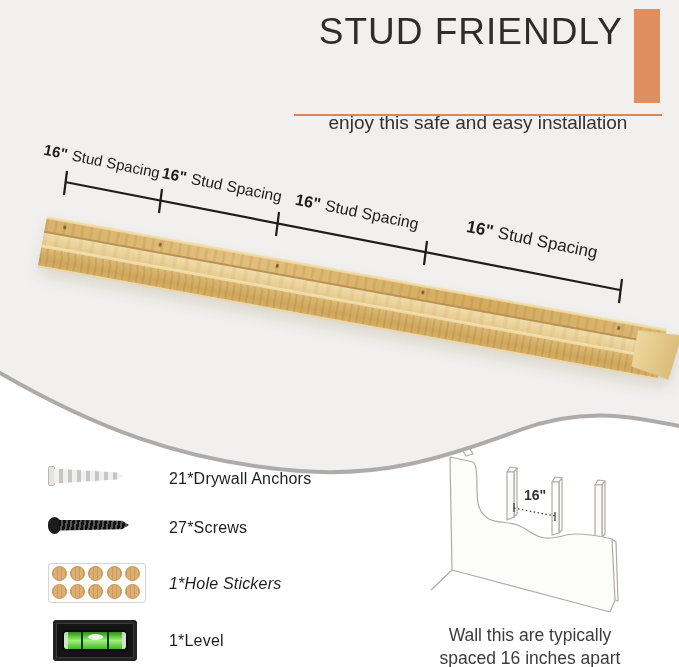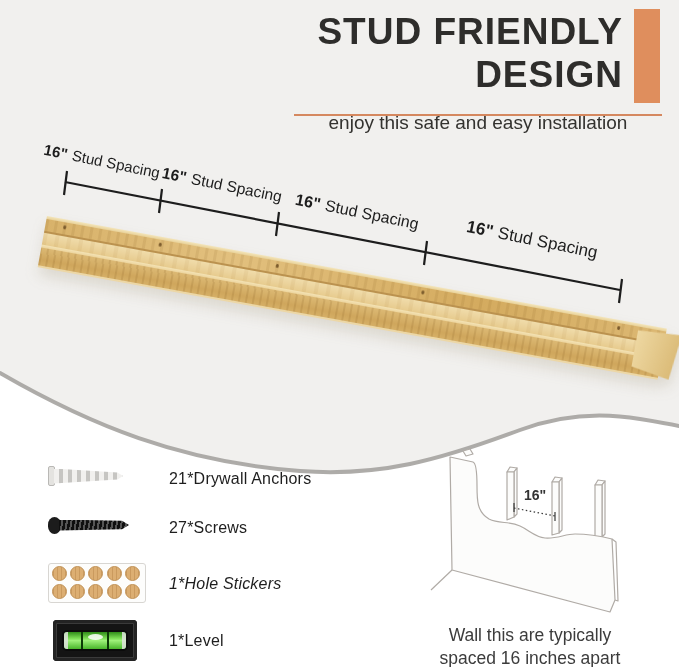--- a/index.html
+++ b/index.html
@@ -7,21 +7,21 @@
   body {
     position:relative; overflow:hidden; background:#ffffff;
     font-family:"Liberation Sans", sans-serif; color:#2e2d2b;
   }
 
   
   #bg-wave { position:absolute; left:0; top:0; z-index:0; }
 
   
   .title-block { position:absolute; top:10px; right:56px; text-align:right; z-index:3; }
-  .title-line { font-size:37px; font-weight:bold; letter-spacing:1px; line-height:43px; color:#2e2d2b; }
+  .title-line { font-size:37px; font-weight:normal; letter-spacing:1px; line-height:43px; color:#2e2d2b; }
   .accent-bar { position:absolute; left:634px; top:9px; width:26px; height:94px; background:#df8e5d; z-index:3; }
   .accent-rule { position:absolute; left:294px; top:114px; width:368px; height:2px; background:#d5States8a5f; background:#d5885f; z-index:3; }
   .subtitle { position:absolute; left:294px; top:112px; width:368px; text-align:center;
               font-size:19px; color:#33322f; z-index:3; }
 
   
   #measure-svg { position:absolute; left:0; top:0; z-index:4; }
   .seg-label { position:absolute; z-index:4; white-space:nowrap; color:#1d1d1d;
                transform:translate(-50%,-50%) rotate(11.5deg); }
   .seg-label b { font-weight:bold; margin-right:5px; }
@@ -93,21 +93,20 @@
 </head>
 <body>
 
 <svg id="bg-wave" width="679" height="480" viewBox="0 0 679 480">
   <path d="M0,0 H679 V426 C667,423.5 655,421.5 640,419 C600,412 560,415 520,430 C440,460 380,477 300,471 C180,462 90,425 0,373 Z" fill="#f1f0ee"></path>
   <path d="M679,426 C667,423.5 655,421.5 640,419 C600,412 560,415 520,430 C440,460 380,477 300,471 C180,462 90,425 0,373" fill="none" stroke="#a5a3a0" stroke-width="4" stroke-linecap="round" opacity="0.9"></path>
 </svg>
 
 <div class="title-block">
   <div class="title-line">STUD FRIENDLY</div>
-  <div class="title-line">DESIGN</div>
 </div>
 <div class="accent-bar"></div>
 <div class="accent-rule"></div>
 <div class="subtitle">enjoy this safe and easy installation</div>
 
 <svg id="measure-svg" width="679" height="340" viewBox="0 0 679 340">
   <line x1="65" y1="182" x2="620" y2="290" stroke="#1d1d1d" stroke-width="2.2"></line>
   <line x1="67" y1="171" x2="64" y2="195" stroke="#1d1d1d" stroke-width="2.2"></line>
   <line x1="162" y1="189" x2="159" y2="213" stroke="#1d1d1d" stroke-width="2.2"></line>
   <line x1="279" y1="212" x2="276" y2="236" stroke="#1d1d1d" stroke-width="2.2"></line>

